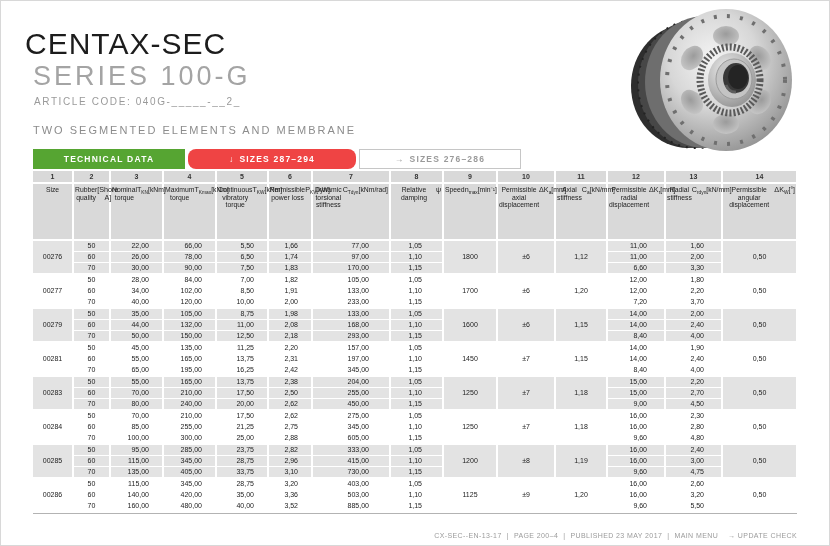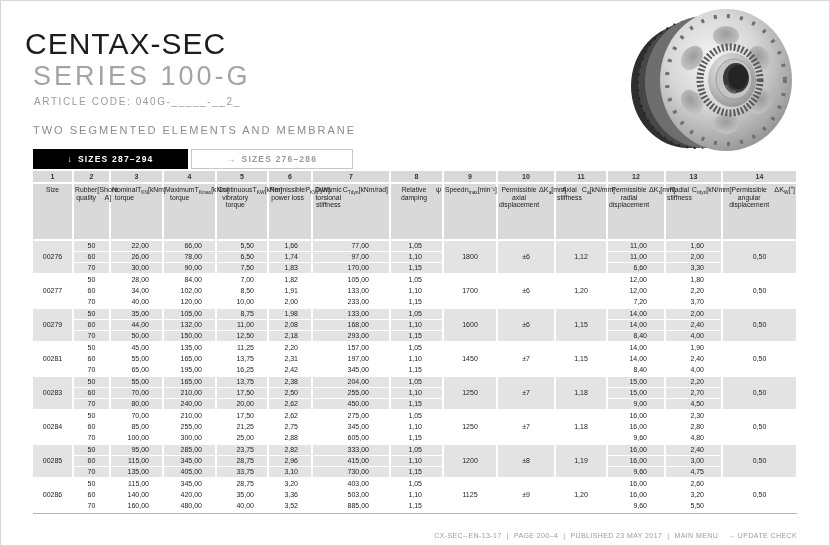--- a/index.html
+++ b/index.html
@@ -11,21 +11,21 @@
   .page-frame{position:absolute;inset:0;border:1px solid #d8d8d8;pointer-events:none;}
   
   .title{position:absolute;left:25px;top:27px;font-size:30px;color:#1c1c1c;letter-spacing:1px;font-weight:400;}
   .subtitle{position:absolute;left:33px;top:61px;font-size:27px;color:#a4a4a4;letter-spacing:3px;font-weight:400;}
   .article{position:absolute;left:34px;top:96px;font-size:10px;color:#9a9a9a;letter-spacing:1.6px;}
   .section-heading{position:absolute;left:33px;top:124px;font-size:11px;font-weight:normal;color:#8c8c8c;letter-spacing:2px;}
   
   .tabs{position:absolute;left:33px;top:149px;display:flex;gap:3px;}
   .tab{height:20px;line-height:20px;font-size:8.5px;font-weight:bold;letter-spacing:1.2px;text-align:center;box-sizing:border-box;cursor:pointer;}
   .tab-green{width:152px;background:#56a532;color:#fff;}
-  .tab-black{width:155px;background:#000000;color:#fff;}
+  .tab-black{width:168px;background:#ef4444;color:#fff;border-radius:8px;}
   .tab-white{width:162px;background:#fff;color:#9a9a9a;border:1px solid #c6c6c6;line-height:18px;}
   .tab .ticon{margin-right:5px;}
   
   .product{position:absolute;right:8px;top:4px;width:212px;height:162px;}
   
   .tablewrap{position:absolute;left:33px;top:171px;width:764px;border-bottom:1px solid #b3b3b3;}
   table{border-collapse:collapse;table-layout:fixed;width:764px;}
   th,td{box-sizing:border-box;}
   .num-row th{background:#d9d9d9;font-size:7px;font-weight:bold;color:#333;height:12px;
     border-right:2px solid #fff;border-bottom:2px solid #fff;padding:0;}
@@ -56,20 +56,21 @@
 <body>
 
 <div class="page-frame"></div>
 
 <div class="title">CENTAX-SEC</div>
 <div class="subtitle">SERIES 100-G</div>
 <div class="article">ARTICLE CODE: 040G-_____-__2_</div>
 <div class="section-heading">TWO SEGMENTED ELEMENTS AND MEMBRANE</div>
 
 <div class="tabs">
+  <div class="tab tab-green"><span>TECHNICAL DATA</span></div>
   <div class="tab tab-black"><span class="ticon">↓</span><span>SIZES 287–294</span></div>
   <div class="tab tab-white"><span class="ticon">→</span><span>SIZES 276–286</span></div>
 </div>
 
 <svg class="product" viewBox="0 0 212 162" xmlns="http://www.w3.org/2000/svg">
   <defs>
     <radialGradient id="g1" cx="40%" cy="35%" r="75%">
       <stop offset="0%" stop-color="#f4f4f4"></stop>
         <stop offset="45%" stop-color="#d7d7d7"></stop>
       <stop offset="78%" stop-color="#a9a9a9"></stop>

